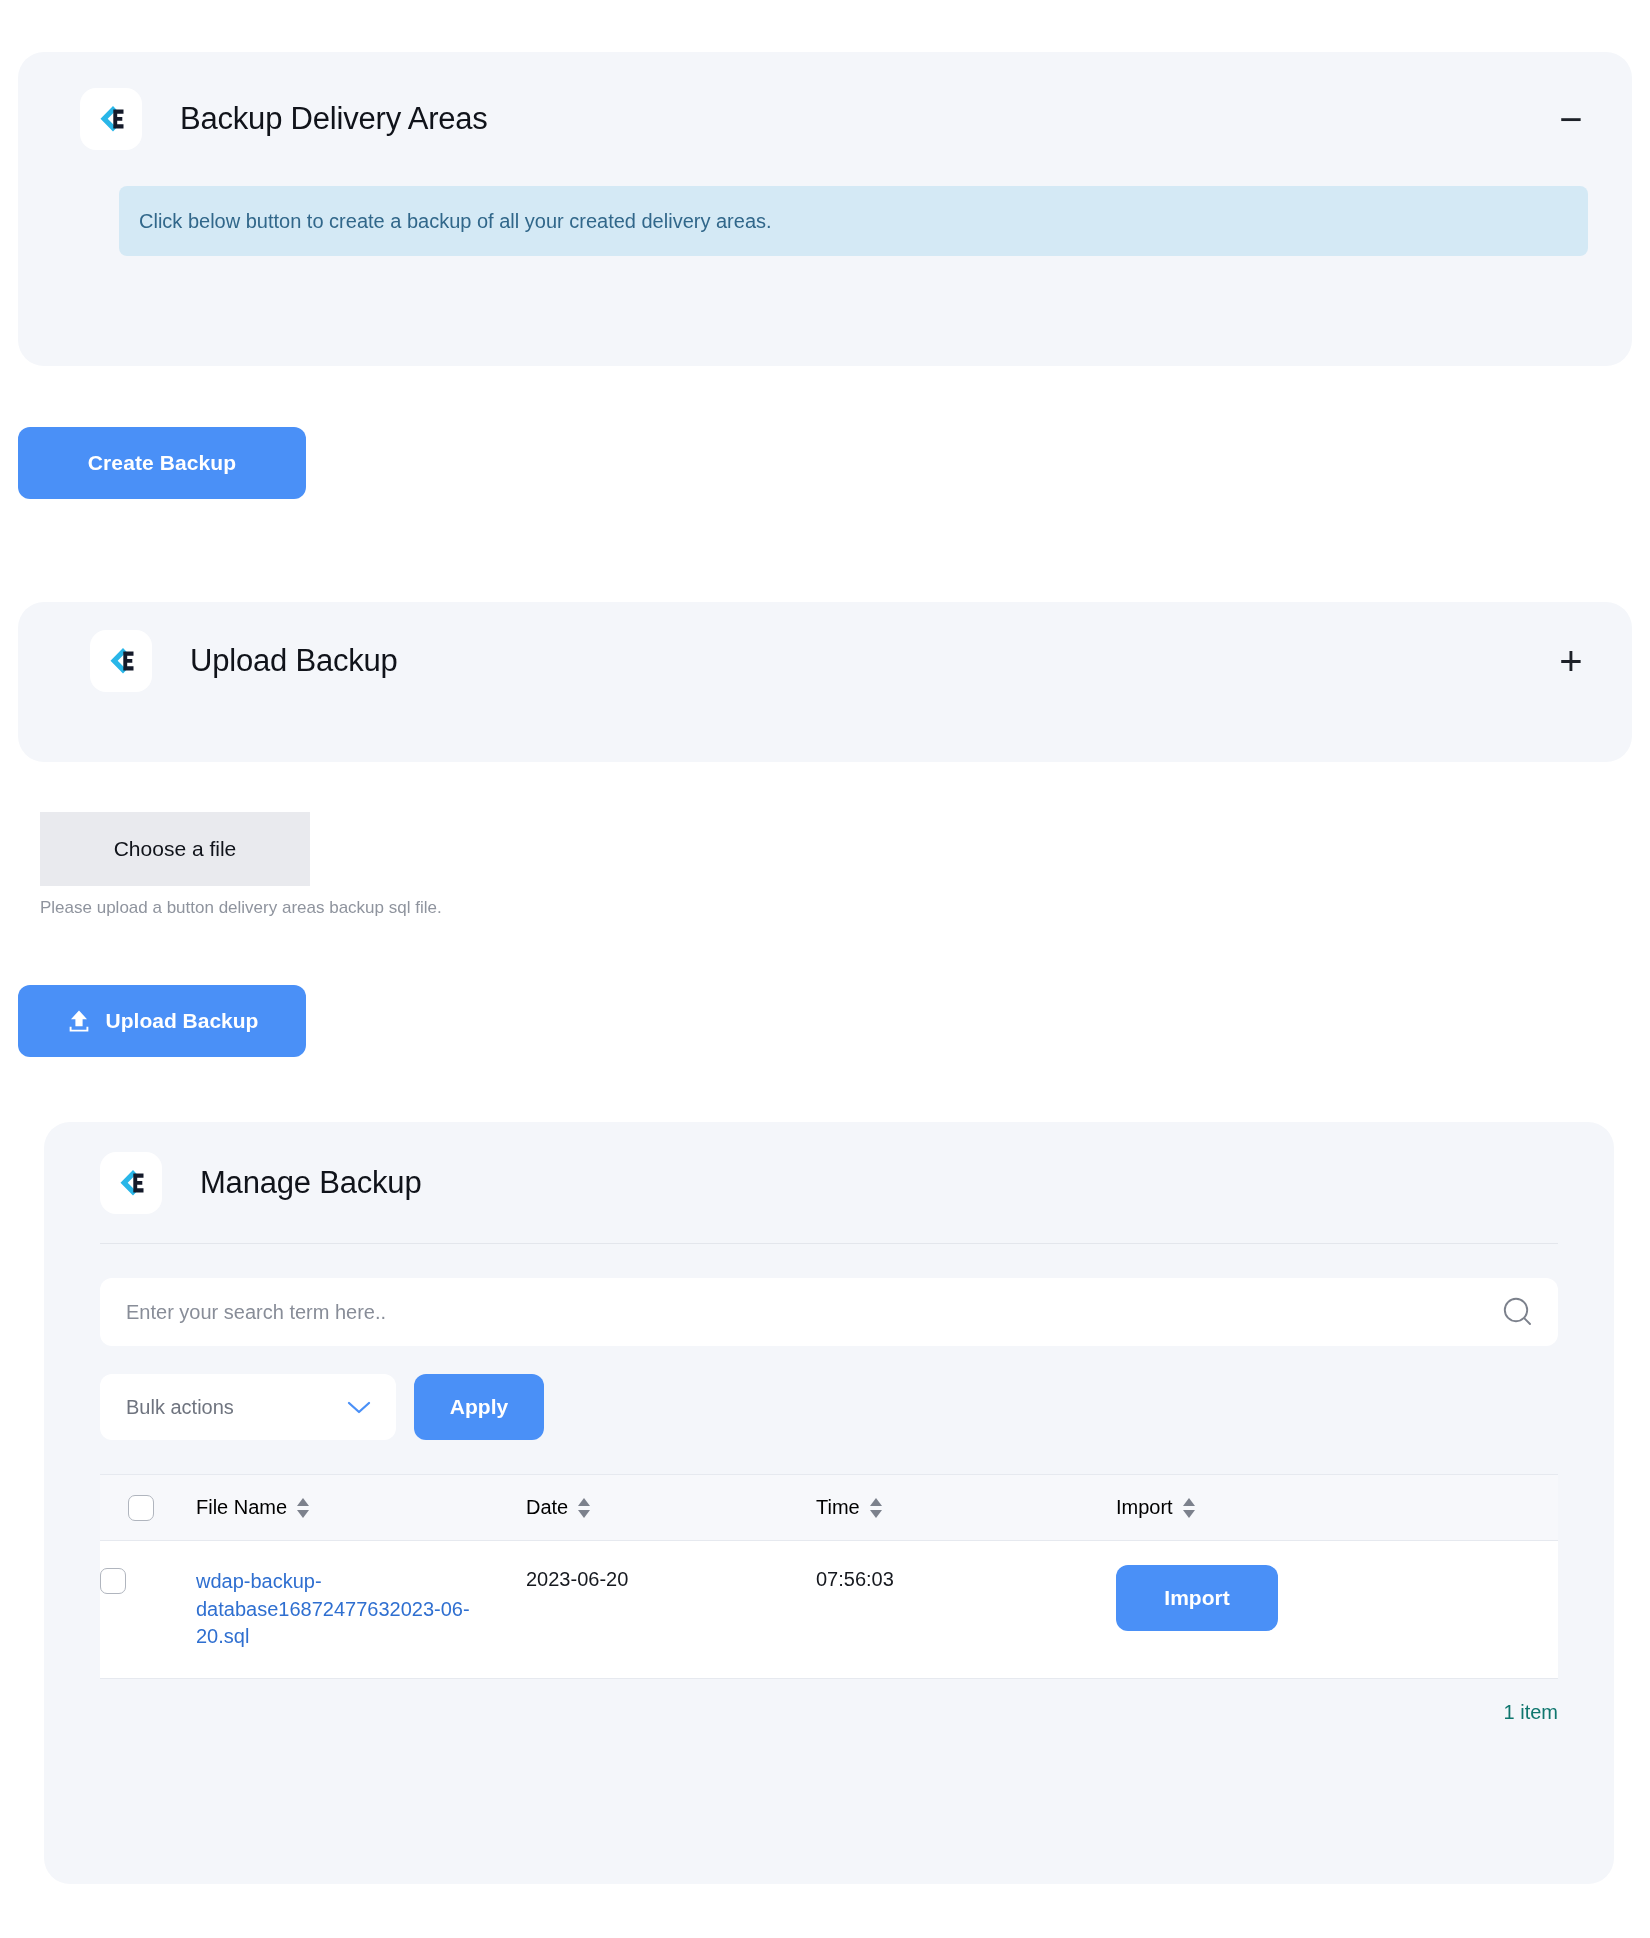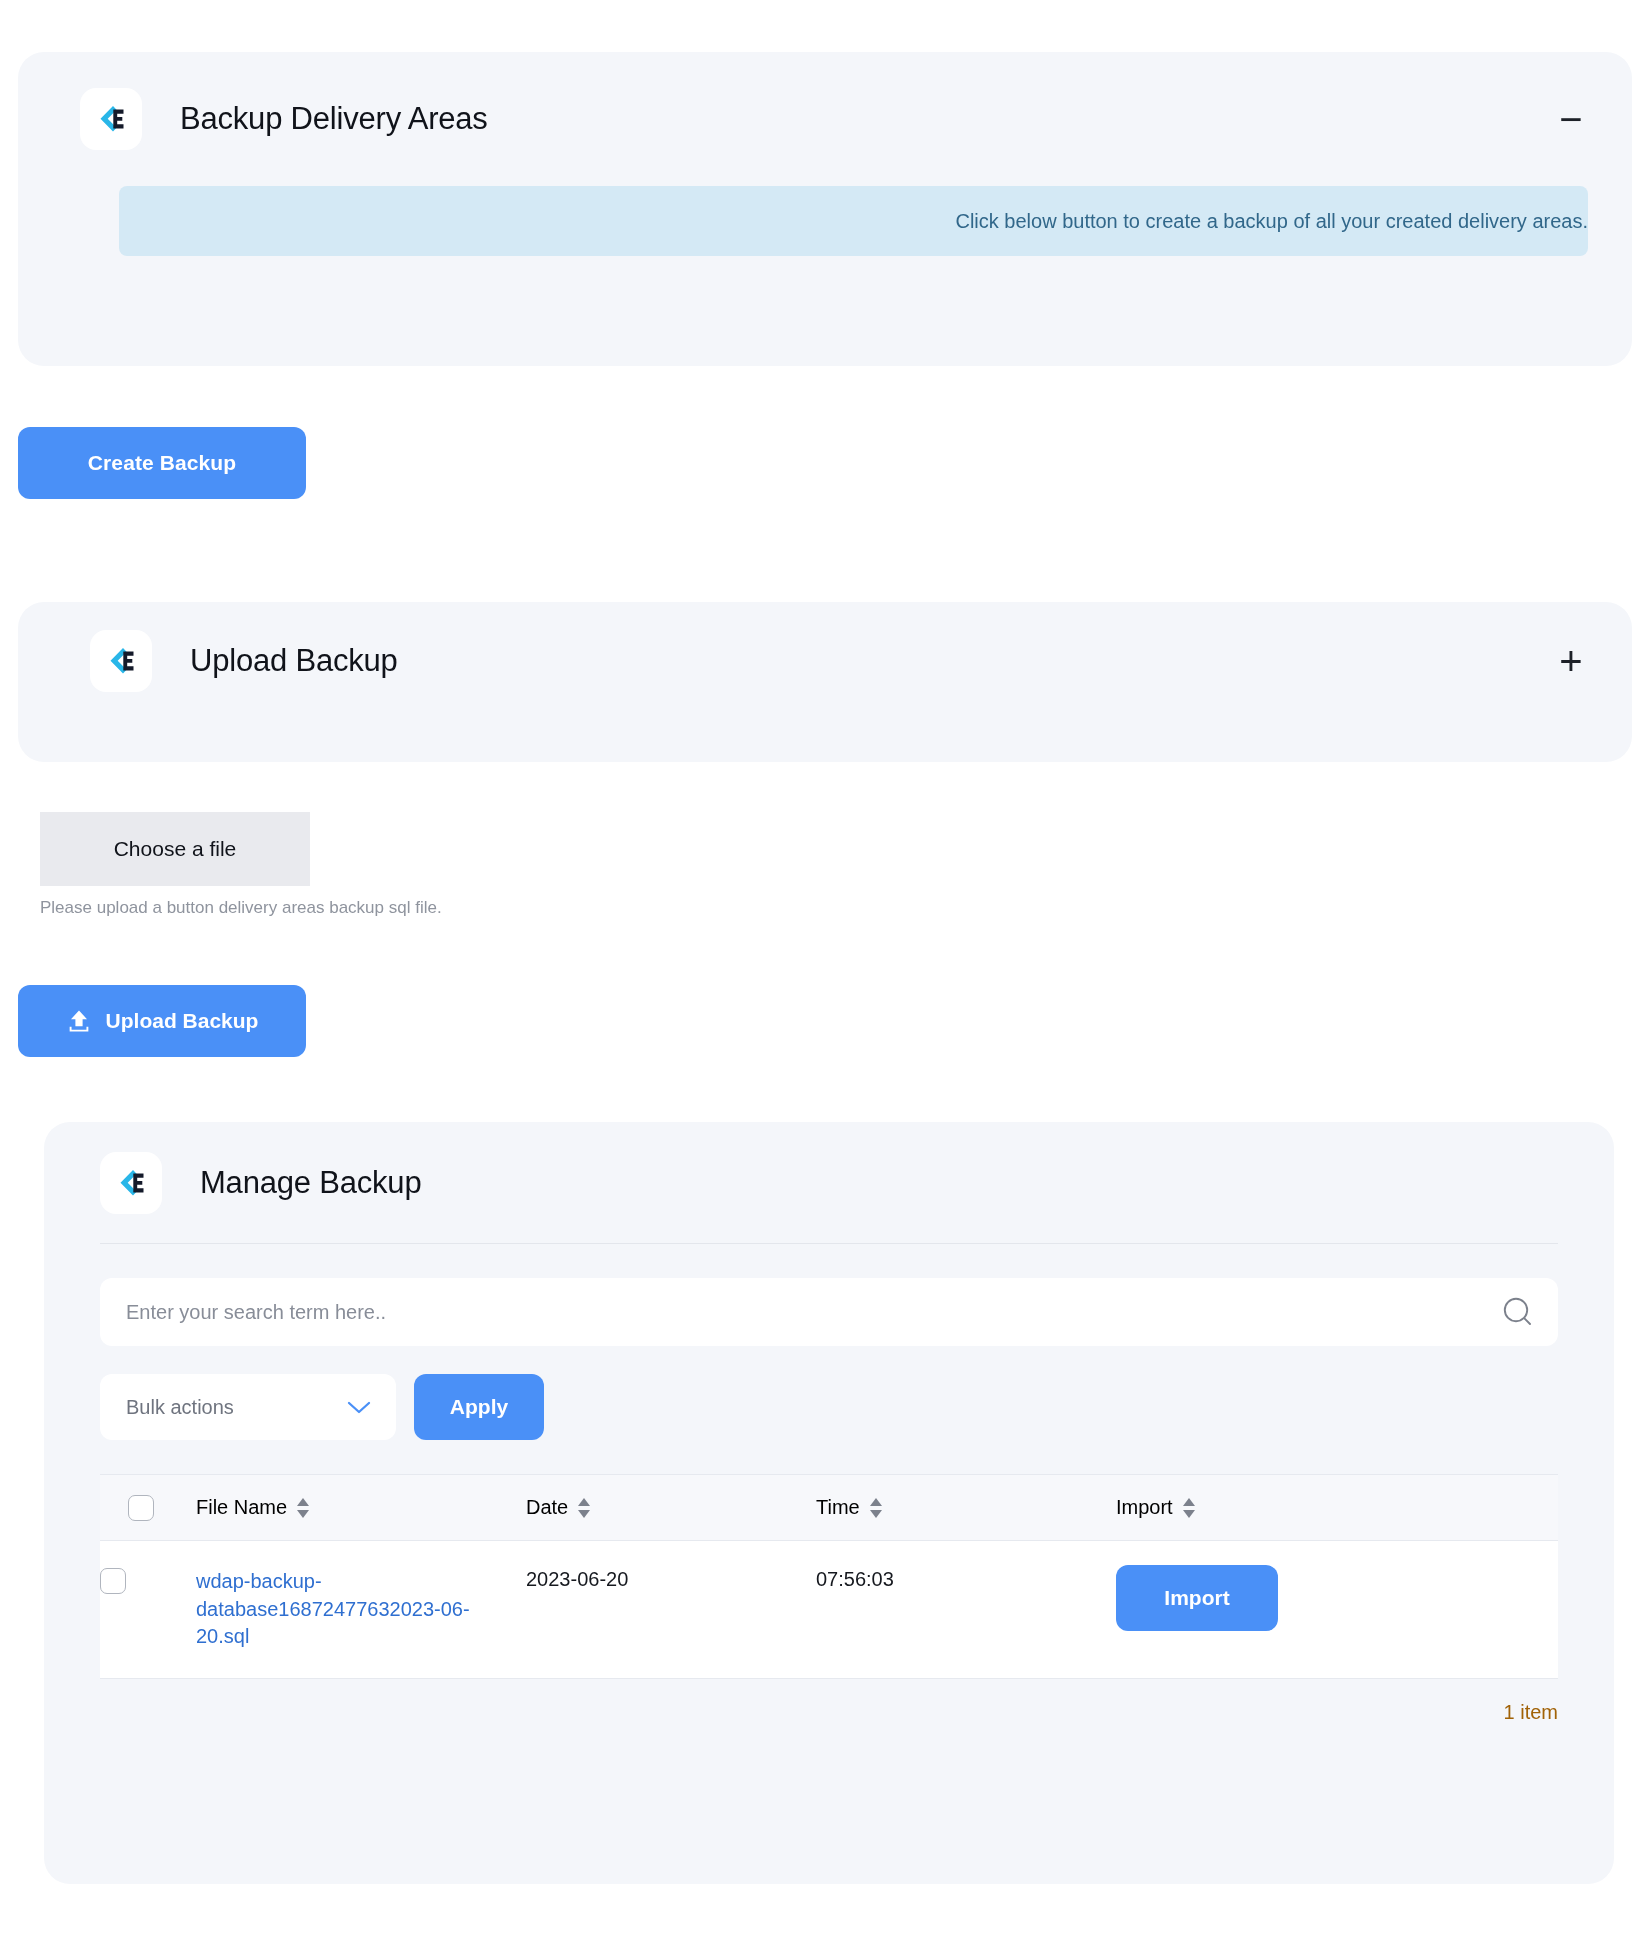--- a/index.html
+++ b/index.html
@@ -81,21 +81,20 @@
   .info-banner {
     margin: 36px 44px 0 101px;
     background: #d4e9f5;
     border-radius: 8px;
     height: 70px;
     display: flex;
     align-items: center;
     padding-left: 20px;
     color: #31678a;
     font-size: 20px;
-    justify-content: flex-end;
   }
 
   
   #create-backup-button {
     position: absolute;
     left: 18px;
     top: 427px;
     width: 288px;
     height: 72px;
     background: #4a90f7;
@@ -332,21 +331,21 @@
     font-weight: bold;
     font-family: "Liberation Sans", sans-serif;
     cursor: pointer;
     margin: 24px 0 24px 0;
   }
 
   .table-footer {
     margin: 22px 56px 0 56px;
     text-align: right;
     font-size: 20px;
-    color: #a16207;
+    color: #0f766e;
   }
 </style>
 </head>
 <body>
 
 <section class="card" id="backup-areas-card">
   <div class="card-head">
     <div class="logo-tile">
       <svg width="36" height="36" viewBox="0 0 36 36" aria-hidden="true">
         <path d="M20 5 L7.5 17.8 L20 30.5 L23.6 26.8 L14.7 17.8 L23.6 8.7 Z" fill="#29b6e8"></path>

